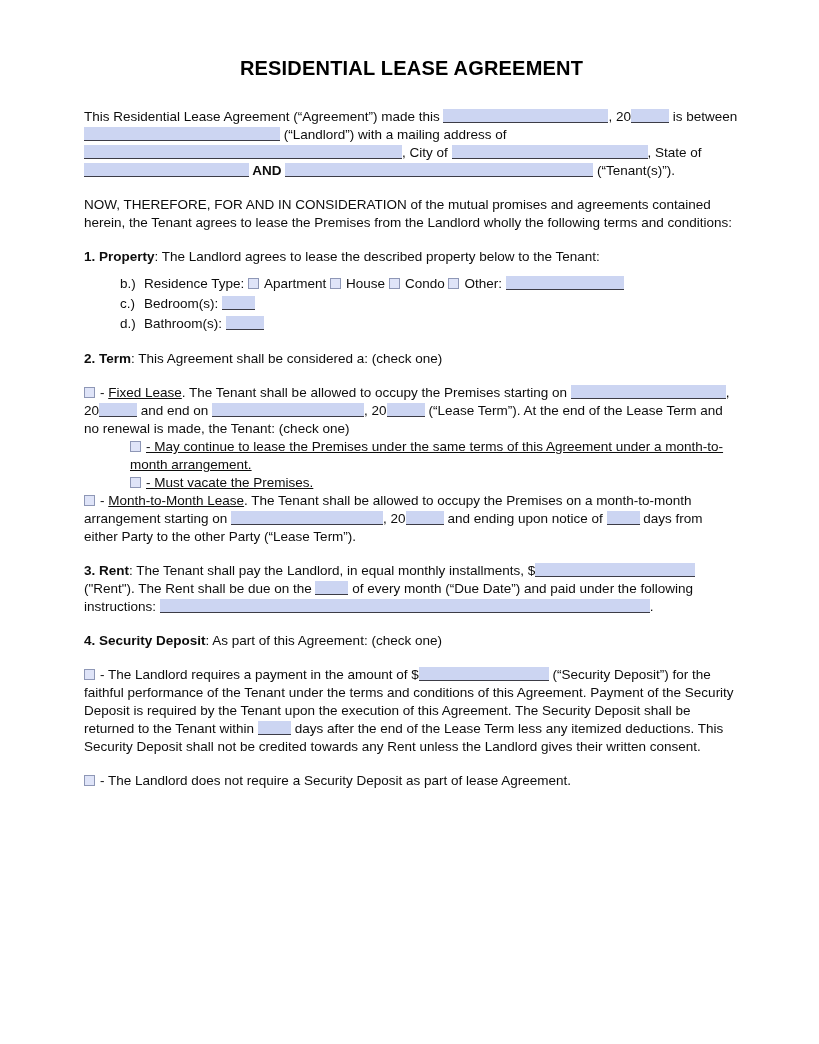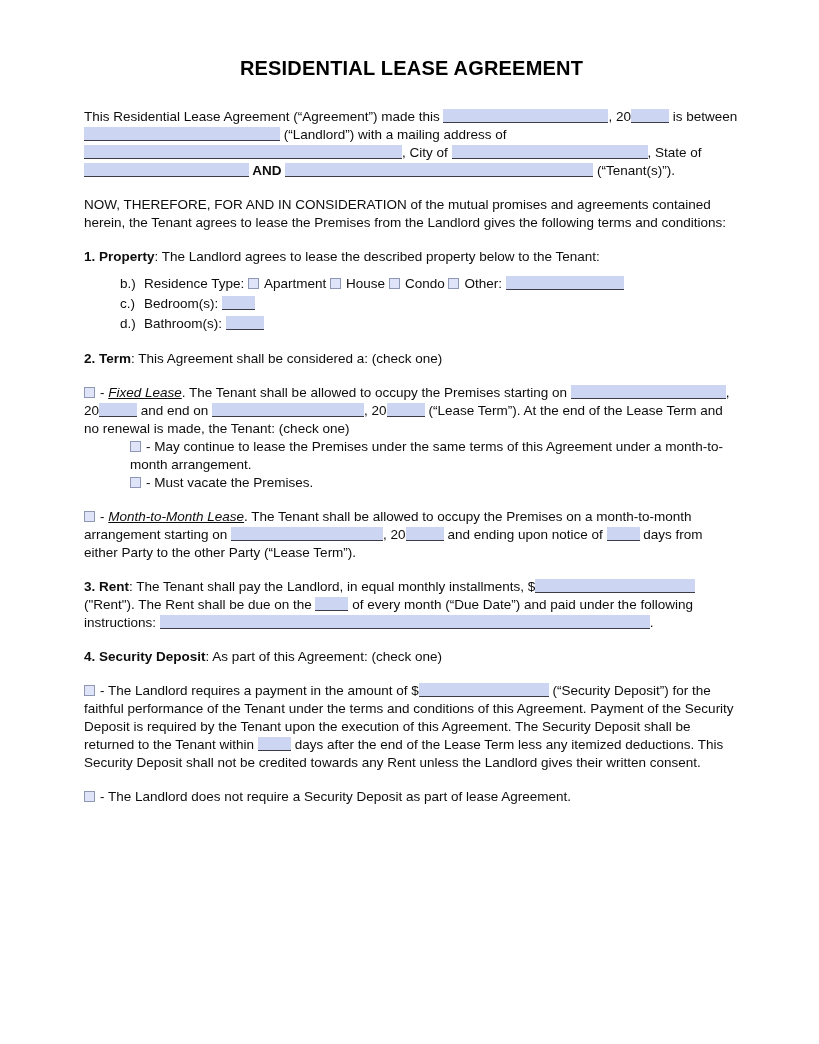--- a/index.html
+++ b/index.html
@@ -23,58 +23,58 @@
     font-size:13.5px;line-height:18px;color:var(--ink);
     overflow:hidden;
   }
   h1.doc-title{
     font-size:20px;line-height:24px;
     text-align:center;font-weight:bold;
     margin:0 0 28px 0;letter-spacing:.2px;color:#000;
   }
   p.para{margin:0 0 16px 0;}
   .bold{font-weight:bold;}
-  .lease-name{font-style:italic;text-decoration:underline;}
+  .lease-name{text-decoration:underline;}
   .blank{
     display:inline-block;height:14px;
     background:var(--blank-fill);
     border-bottom:1px solid var(--blank-line);
     vertical-align:-2px;
   }
   .cb{
     display:inline-block;width:11px;height:11px;
     background:var(--checkbox-fill);
     border:1px solid var(--checkbox-border);
     vertical-align:-1px;margin-right:5px;
   }
   .prop-list{margin:0 0 16px 0;}
   .prop-row{padding-left:36px;line-height:20px;}
   .prop-label{display:inline-block;min-width:24px;}
   .sub-option{margin:0 0 0 46px;}
-  .sub-group{margin-bottom:16px;}
+  .sub-group{margin-bottom:0;text-decoration:underline;}
   .footer{
     position:absolute;left:84px;right:62px;top:952px;
     display:flex;align-items:baseline;
   }
   .brand{font-size:19px;line-height:22px;}
   .brand-free{color:var(--brand-gray);font-weight:normal;}
   .brand-forms{color:var(--brand-blue);font-weight:bold;}
   .page-num{font-size:11px;color:#000;}
 </style>
 </head>
 <body>
 
 <div class="page">
 
   <h1 class="doc-title">RESIDENTIAL LEASE AGREEMENT</h1>
 
   <p class="para"><span>This Residential Lease Agreement (“Agreement”) made this </span><span class="blank" style="width:165px"></span><span>, 20</span><span class="blank" style="width:38px"></span><span> is between </span><span class="blank" style="width:196px"></span><span> (“Landlord”) with a mailing address of </span><span class="blank" style="width:318px"></span><span>, City of </span><span class="blank" style="width:196px"></span><span>, State of </span><span class="blank" style="width:165px"></span><span class="bold"> AND </span><span class="blank" style="width:308px"></span><span> (“Tenant(s)”).</span></p>
 
 
-  <p class="para">NOW, THEREFORE, FOR AND IN CONSIDERATION of the mutual promises and agreements contained herein, the Tenant agrees to lease the Premises from the Landlord gives the following terms and conditions:</p>
+  <p class="para">NOW, THEREFORE, FOR AND IN CONSIDERATION of the mutual promises and agreements contained herein, the Tenant agrees to lease the Premises from the Landlord wholly the following terms and conditions:</p>
 
   <p class="para" style="margin-bottom:8px"><span class="bold">1. Property</span><span>: The Landlord agrees to lease the described property below to the Tenant:</span></p>
 
   <div class="prop-list">
     <div class="prop-row"><span class="prop-label">b.)</span><span>Residence Type: </span><span class="cb"></span><span>Apartment </span><span class="cb"></span><span>House </span><span class="cb"></span><span>Condo </span><span class="cb"></span><span>Other: </span><span class="blank" style="width:118px"></span></div>
     <div class="prop-row"><span class="prop-label">c.)</span><span>Bedroom(s): </span><span class="blank" style="width:33px"></span></div>
     <div class="prop-row"><span class="prop-label">d.)</span><span>Bathroom(s): </span><span class="blank" style="width:38px"></span></div>
   </div>
 
 

